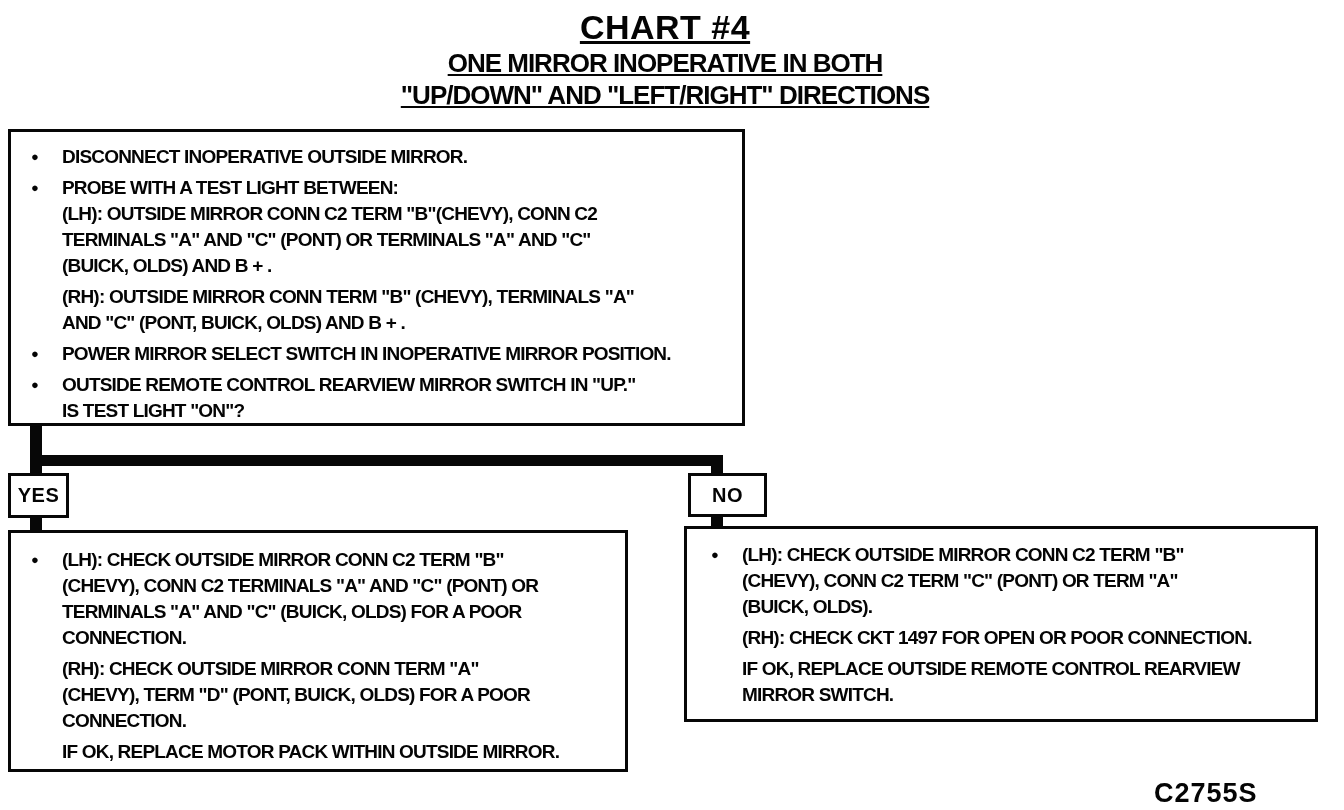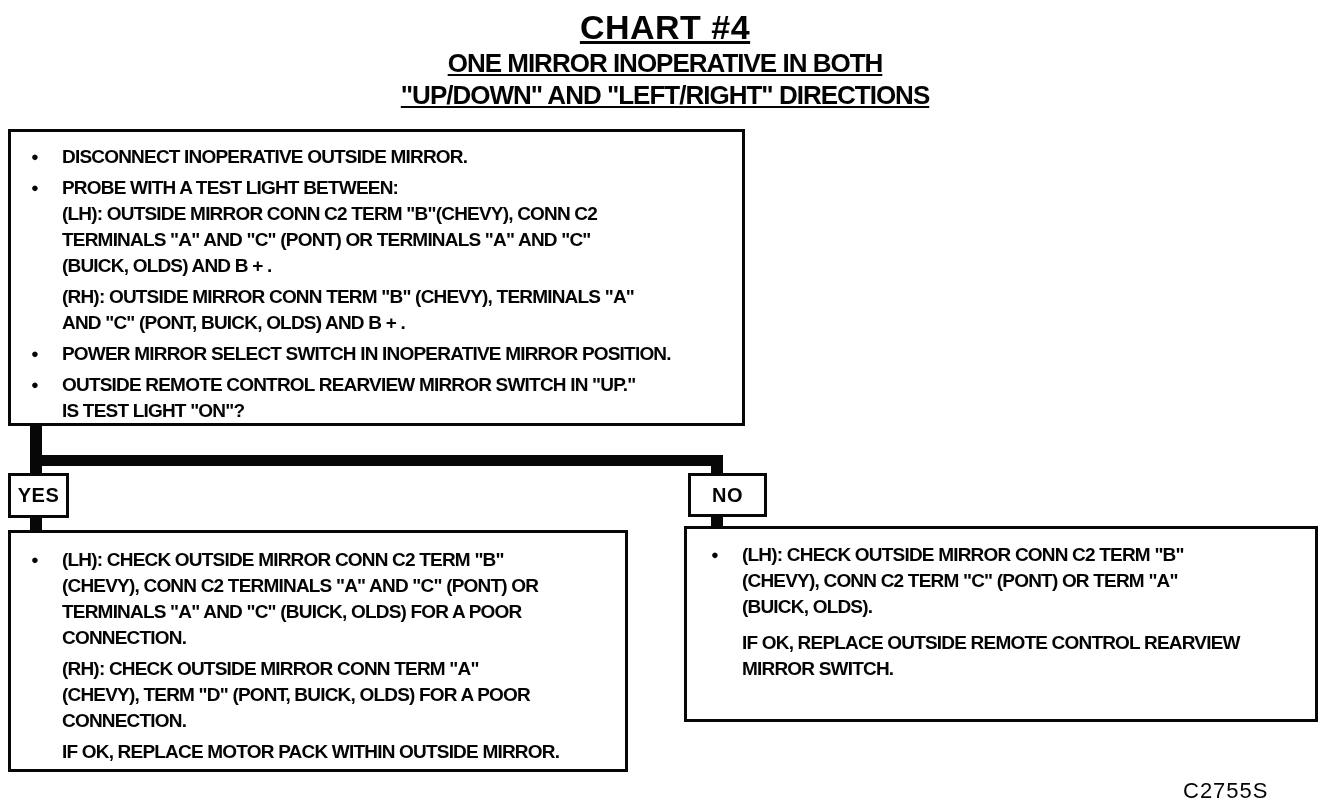--- a/index.html
+++ b/index.html
@@ -70,25 +70,25 @@
     justify-content: center;
     font-size: 20px;
     letter-spacing: 0.5px;
   }
   .yes-box { left: 8px;   top: 473px; width: 61px; height: 45px; }
   .no-box  { left: 688px; top: 473px; width: 79px; height: 44px; }
 
   
   .fig-code {
     position: absolute;
-    left: 1183px;
+    left: 1154px;
     top: 778px;
-    font-size: 22px;
+    font-size: 27px;
     letter-spacing: 1px;
-    font-weight: normal;
+    font-weight: bold;
   }
 </style>
 </head>
 <body>
 
 <div class="page">
 
   <div class="title-block">
     <div class="title-line1">CHART #4</div>
     <div class="title-line2">ONE MIRROR INOPERATIVE IN BOTH</div>
@@ -158,20 +158,21 @@
 
   <div class="fc-box right-box">
     <div class="para">
       <span class="bullet">●</span>
       <span class="ptext">(LH): CHECK OUTSIDE MIRROR CONN C2 TERM "B"
 (CHEVY), CONN C2 TERM "C" (PONT) OR TERM "A"
 (BUICK, OLDS).</span>
     </div>
     <div class="para">
       <span class="bullet"></span>
+      <span class="ptext">(RH): CHECK CKT 1497 FOR OPEN OR POOR CONNECTION.</span>
     </div>
     <div class="para">
       <span class="bullet"></span>
       <span class="ptext">IF OK, REPLACE OUTSIDE REMOTE CONTROL REARVIEW
 MIRROR SWITCH.</span>
     </div>
   </div>
 
   <div class="fig-code">C2755S</div>
 

